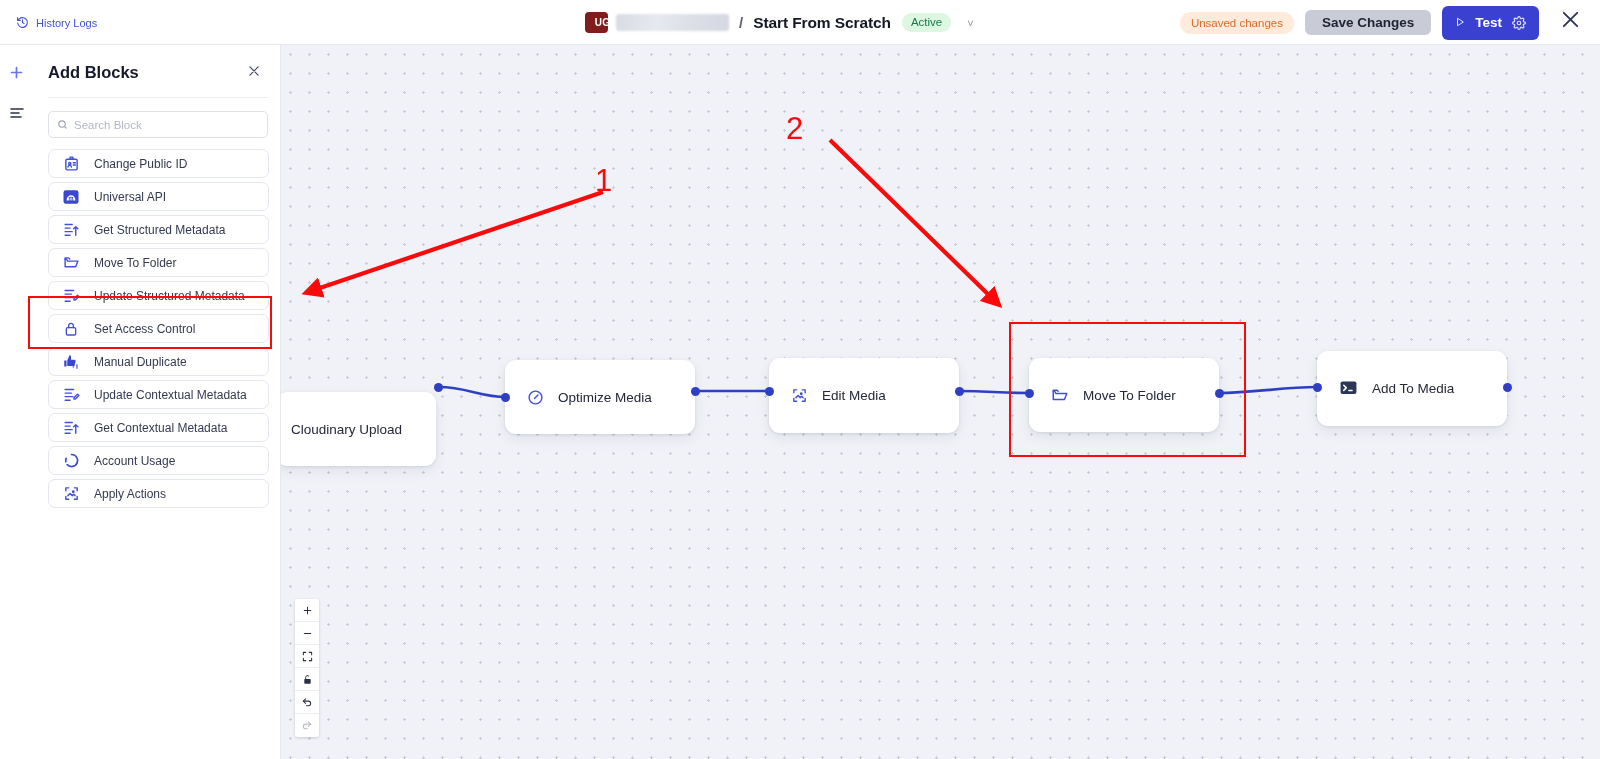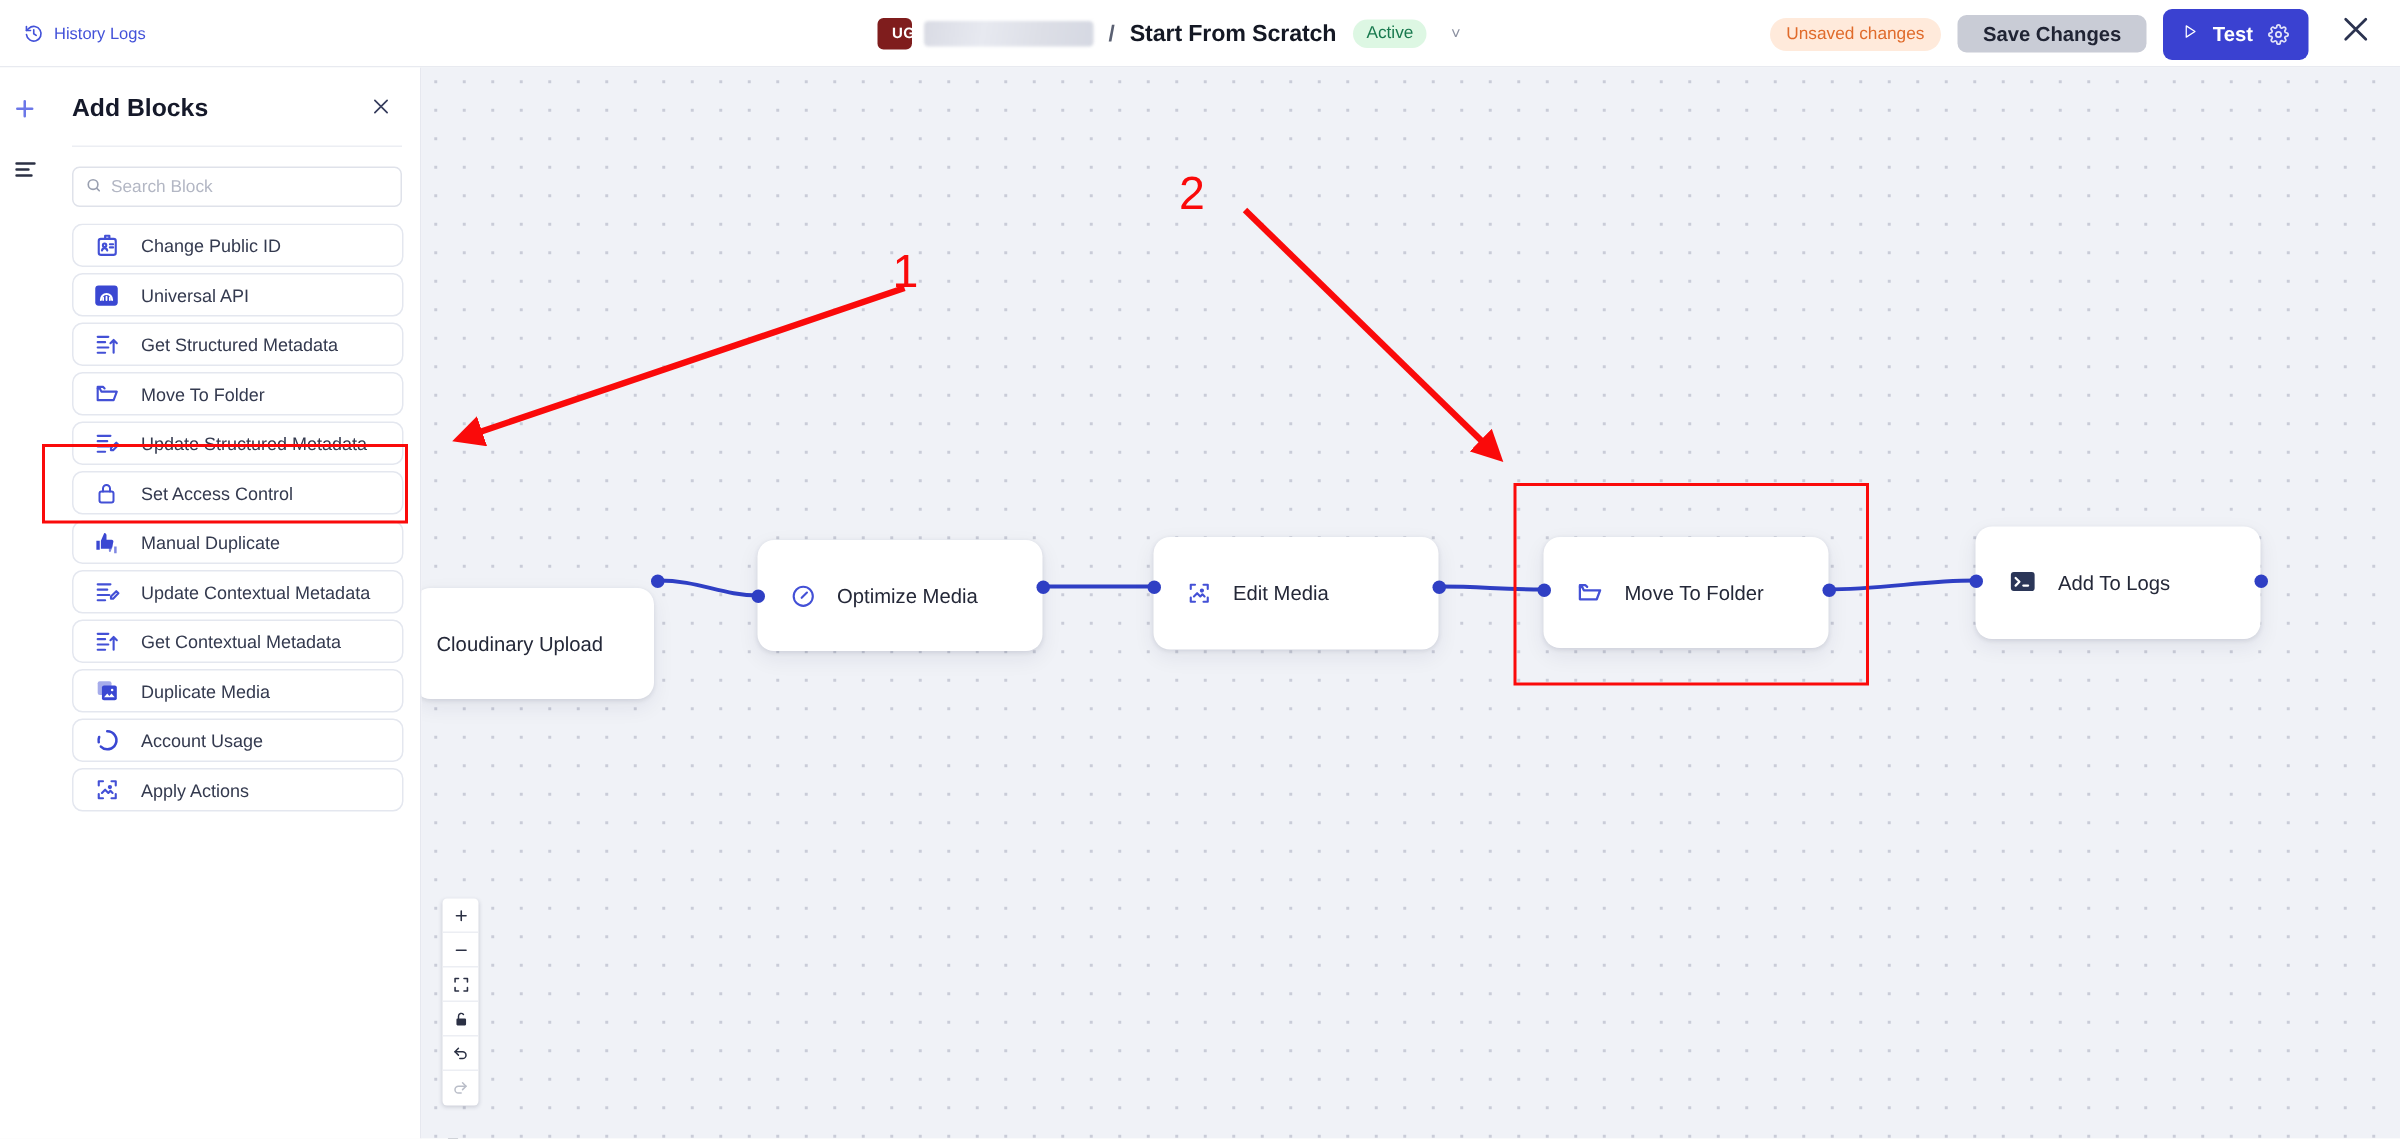--- a/index.html
+++ b/index.html
@@ -355,31 +355,20 @@
           <span class="bi-icon">
             <svg width="17" height="17" viewBox="0 0 24 24" stroke="#4350d6" stroke-width="2" fill="none" stroke-linecap="round" stroke-linejoin="round">
               <path d="M3 5h10M3 10h7M3 15h10M3 20h7"></path>
               <path d="M18 20V8M15 11l3-3 3 3"></path>
             </svg>
           </span>
           <span class="bi-label">Get Contextual Metadata</span>
         </div>
         <div class="block-item">
           <span class="bi-icon">
-            <svg width="17" height="17" viewBox="0 0 24 24">
-              <rect x="3" y="3" width="13" height="13" rx="2" fill="#3a47d2" opacity=".45"></rect>
-              <rect x="7" y="7" width="14" height="14" rx="2" fill="#3a47d2"></rect>
-              <path d="M9 18l3-3.5L14 17l2-2.5 3 3.5z" fill="#ffffff"></path>
-              <circle cx="16.6" cy="11.2" r="1.2" fill="#ffffff"></circle>
-            </svg>
-          </span>
-          <span class="bi-label">Duplicate Media</span>
-        </div>
-        <div class="block-item">
-          <span class="bi-icon">
             <svg width="17" height="17" viewBox="0 0 24 24" fill="none" stroke="#3a47d2" stroke-width="2.4" stroke-linecap="round">
               <path d="M12 3.5a8.5 8.5 0 1 1-6 14.4"></path>
               <path d="M4 13.8A8.5 8.5 0 0 1 4.4 9"></path>
             </svg>
           </span>
           <span class="bi-label">Account Usage</span>
         </div>
         <div class="block-item">
           <span class="bi-icon">
             <svg width="17" height="17" viewBox="0 0 24 24" stroke="#4350d6" stroke-width="2" fill="none" stroke-linecap="round" stroke-linejoin="round">
@@ -453,21 +442,21 @@
     <div class="port" style="left:934px; top:344px;"></div>
 
     <div class="node" style="left:1036px; top:306px; width:190px; height:75px; padding-left:22px;">
       <span class="n-icon">
         <svg width="19" height="19" viewBox="0 0 24 24">
           <rect x="2" y="3" width="20" height="16" rx="2.5" fill="#2b3658"></rect>
           <path d="M6 8l3.2 3.2L6 14.4" stroke="#ffffff" stroke-width="1.9" fill="none" stroke-linecap="round" stroke-linejoin="round"></path>
           <path d="M12.5 14.4h4" stroke="#ffffff" stroke-width="1.9" stroke-linecap="round"></path>
         </svg>
       </span>
-      <span class="n-label">Add To Logs</span>
+      <span class="n-label">Add To Media</span>
     </div>
     <div class="port" style="left:1032px; top:338px;"></div>
     <div class="port" style="left:1222px; top:338px;"></div>
 
     <div class="hl-box" style="left:728px; top:277px; width:237px; height:135px;"></div>
 
     <svg class="anno">
       <defs>
         <marker id="arrowhead" markerWidth="5" markerHeight="5" refX="2.6" refY="2.5" orient="auto" markerUnits="strokeWidth">
           <path d="M0,0 L5,2.5 L0,5 z" fill="#fa0a0a"></path>

